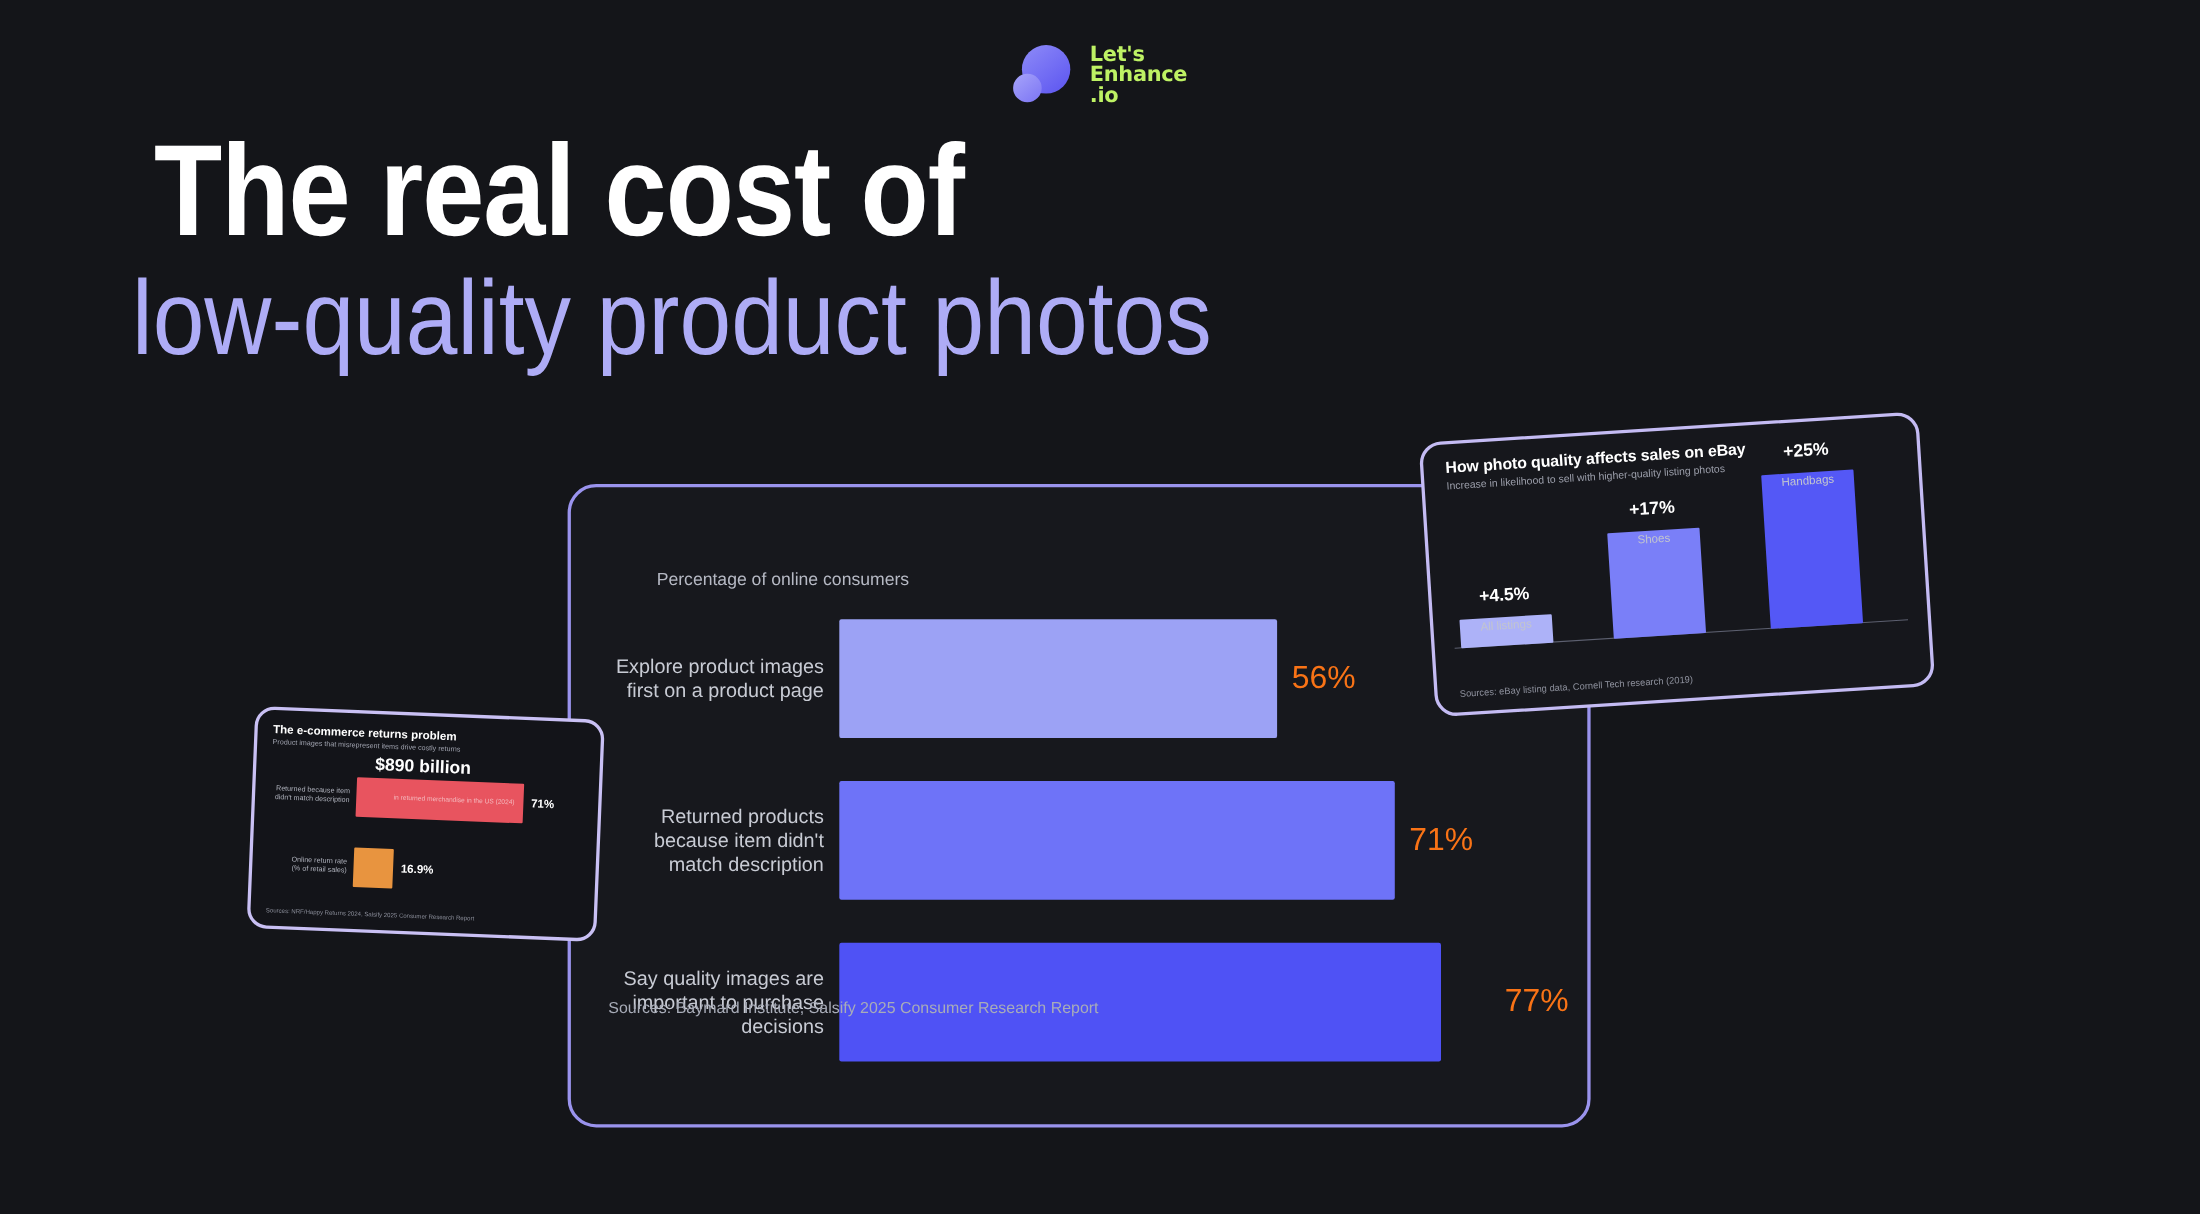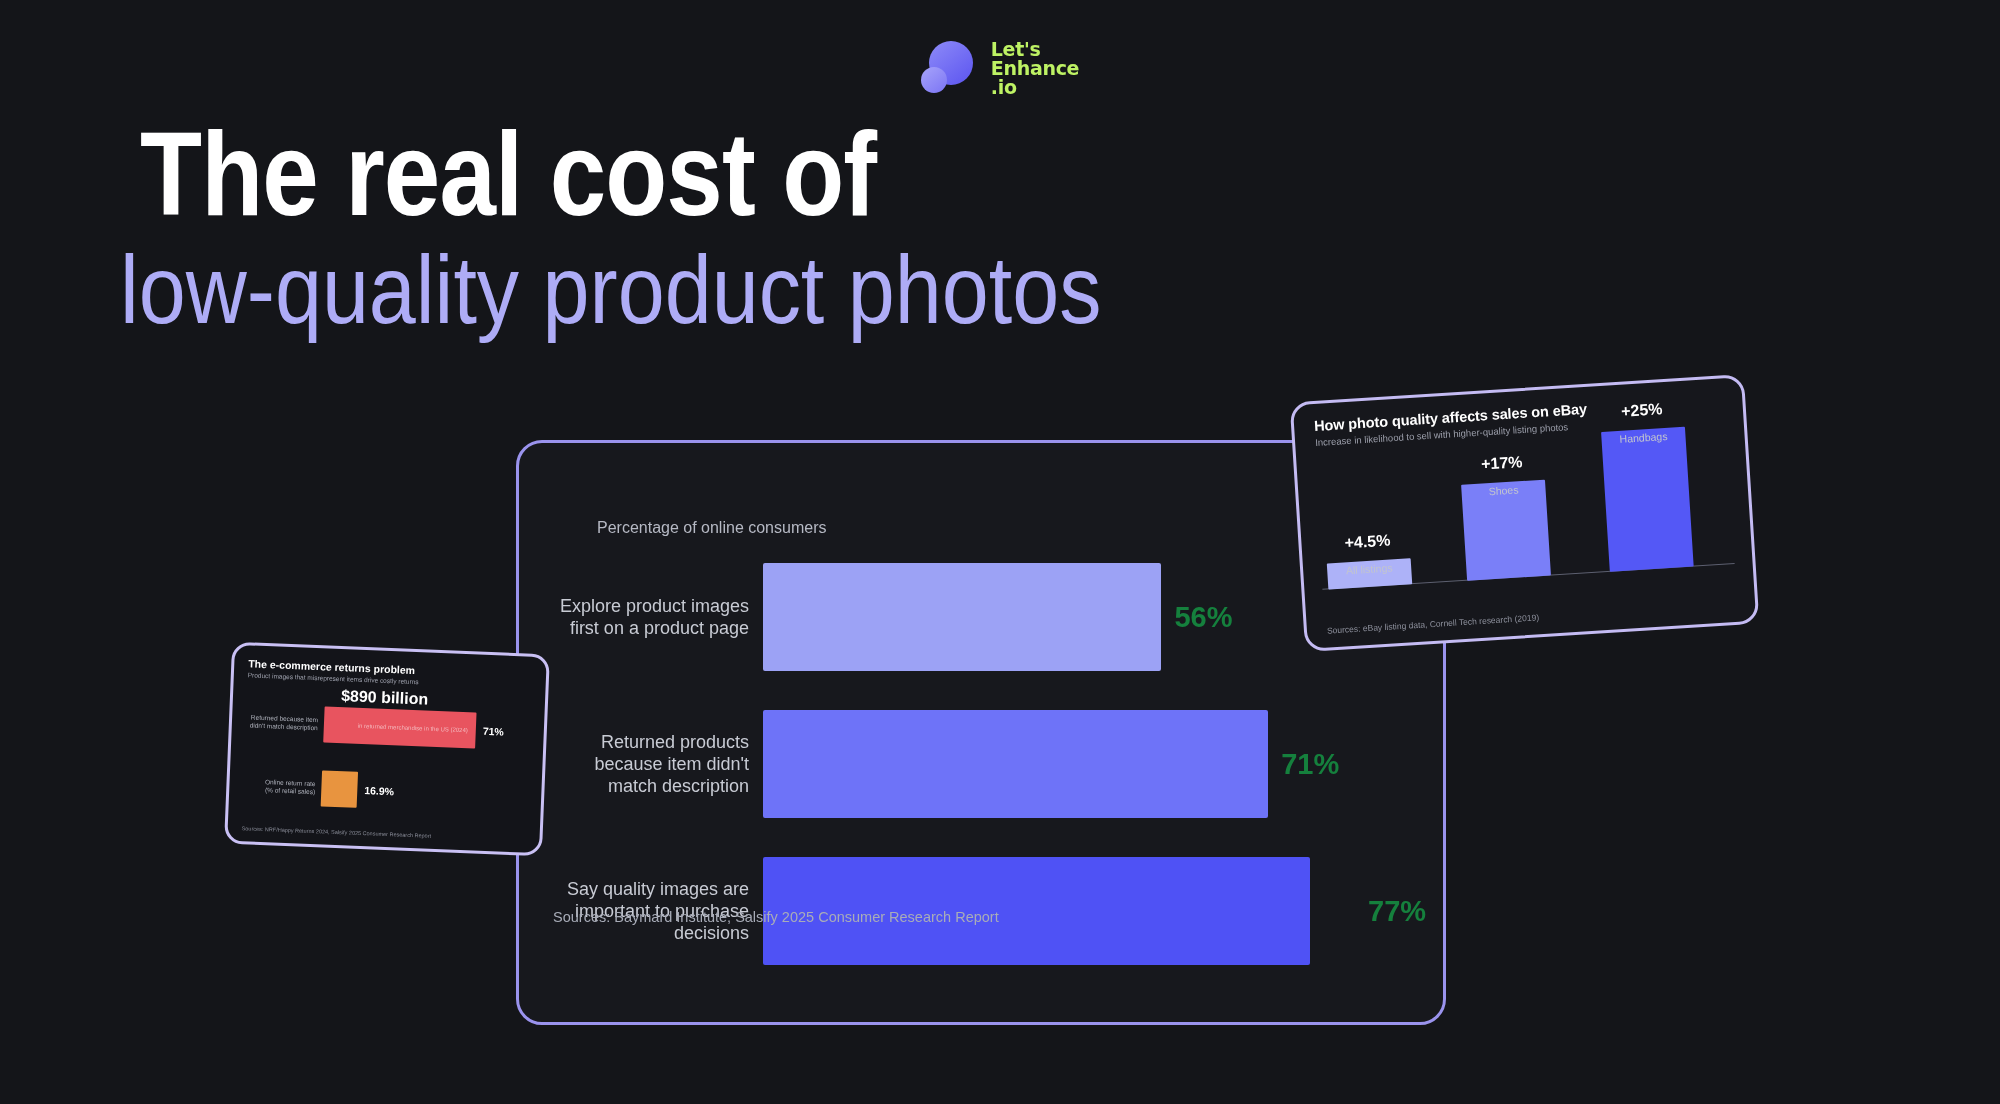--- a/index.html
+++ b/index.html
@@ -169,22 +169,22 @@
     left: 0;
     top: 0;
     height: 100%;
     border-radius: 2px;
   }
   .bar-value {
     position: absolute;
     top: 50%;
     transform: translateY(-50%);
     font-size: 29px;
-    font-weight: bold;
-    color: #15803d;
+    font-weight: normal;
+    color: #f97316;
     white-space: nowrap;
   }
 
   
   .card-ebay {
     left: 1297px;
     top: 388px;
     width: 455px;
     height: 250px;
     border-radius: 20px;

